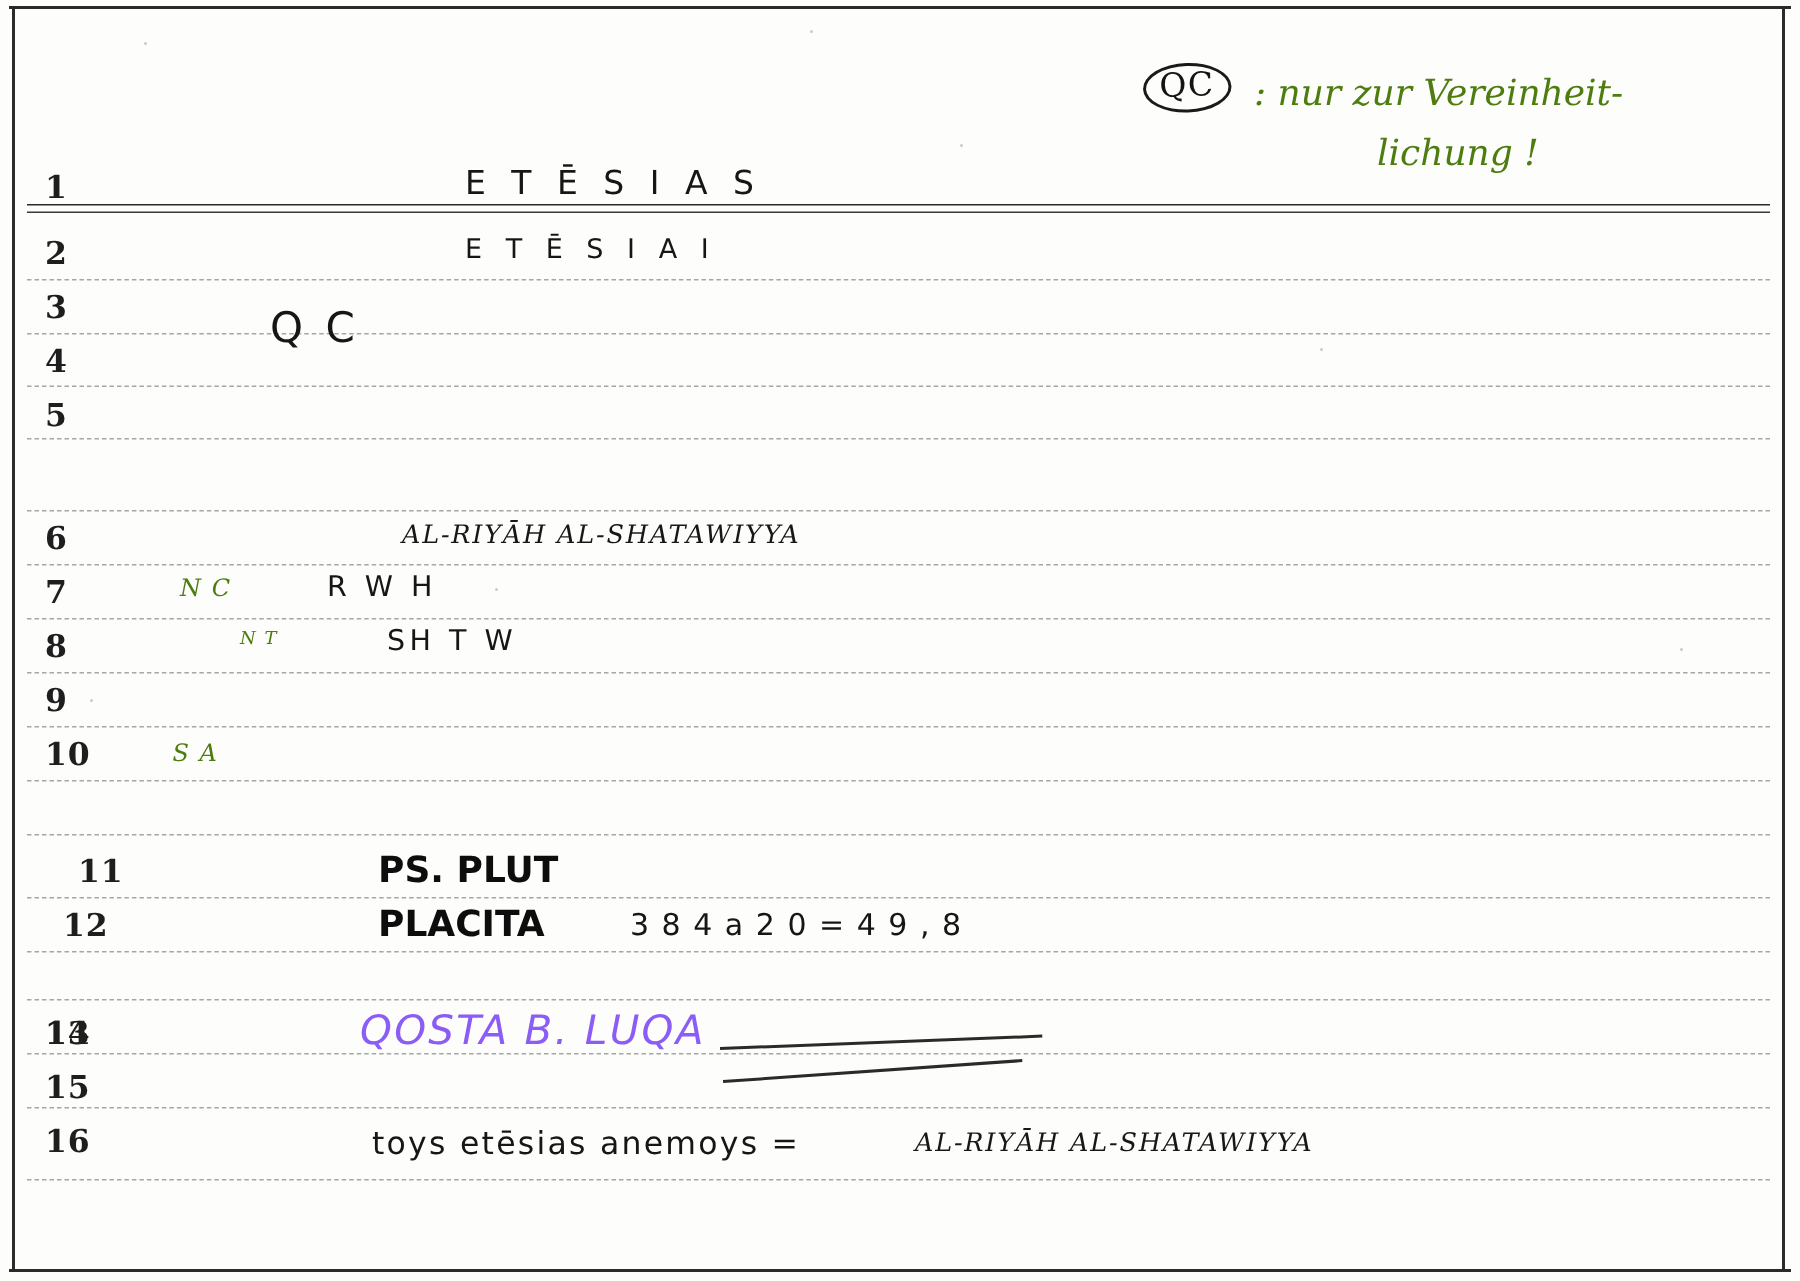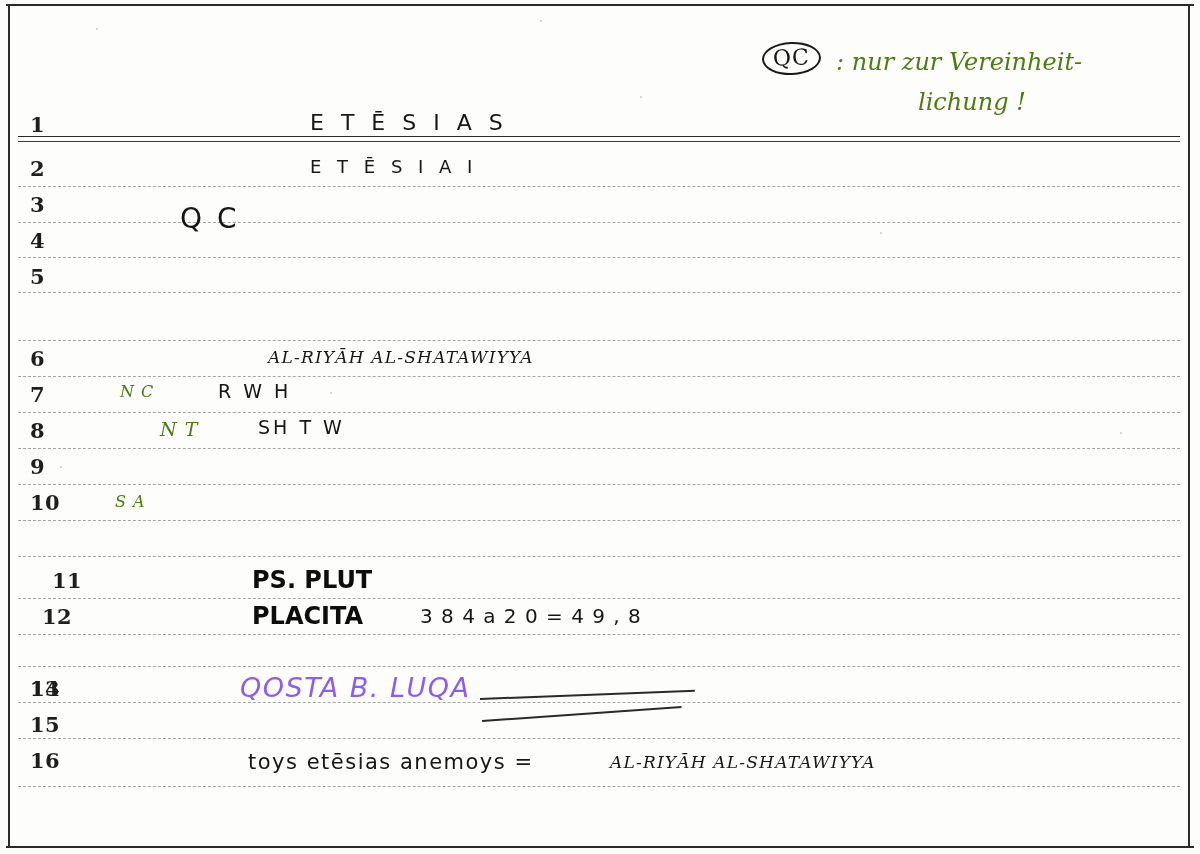--- a/index.html
+++ b/index.html
@@ -188,21 +188,21 @@
 
   <div class="caps" style="left:180px; top:156px; font-size:28px;margin-top:46px;">Q C</div>
   <div class="caps sp-wide" style="left:310px; top:156px; font-size:18px;">E T Ē S I A I</div>
 
   <div class="italic-caps" style="left:268px; top:347px; font-size:17px;">AL-RIYĀH   AL-SHATAWIYYA</div>
 
   <div class="hand" style="left:120px; top:382px; font-size:16px; letter-spacing:1px;">N C</div>
   <div class="caps" style="left:218px; top:380px; font-size:19px;">R     W     H</div>
   <div class="speck" style="left:330px; top:392px;"></div>
 
-  <div class="hand" style="left:160px; top:418px; font-size:19px; letter-spacing:1px;text-align:right;">N T</div>
+  <div class="hand" style="left:160px; top:418px; font-size:12px; letter-spacing:1px;text-align:right;">N T</div>
   <div class="caps" style="left:258px; top:416px; font-size:19px;">SH    T    W</div>
 
   <div class="hand" style="left:115px; top:492px; font-size:16px; letter-spacing:1px;">S A</div>
 
   <div class="bold-print" style="left:252px; top:566px; font-size:24px; letter-spacing:0px;">PS. PLUT</div>
 
   <div class="bold-print" style="left:252px; top:602px; font-size:24px;">PLACITA</div>
   <div class="caps" style="left:420px; top:604px; font-size:20px; letter-spacing:1px;">3 8 4 a 2 0  =   4 9 , 8</div>
 
   <div class="thin-print" style="left:240px; top:672px; font-size:27px; letter-spacing:1.5px;">QOSTA B. LUQA</div>

